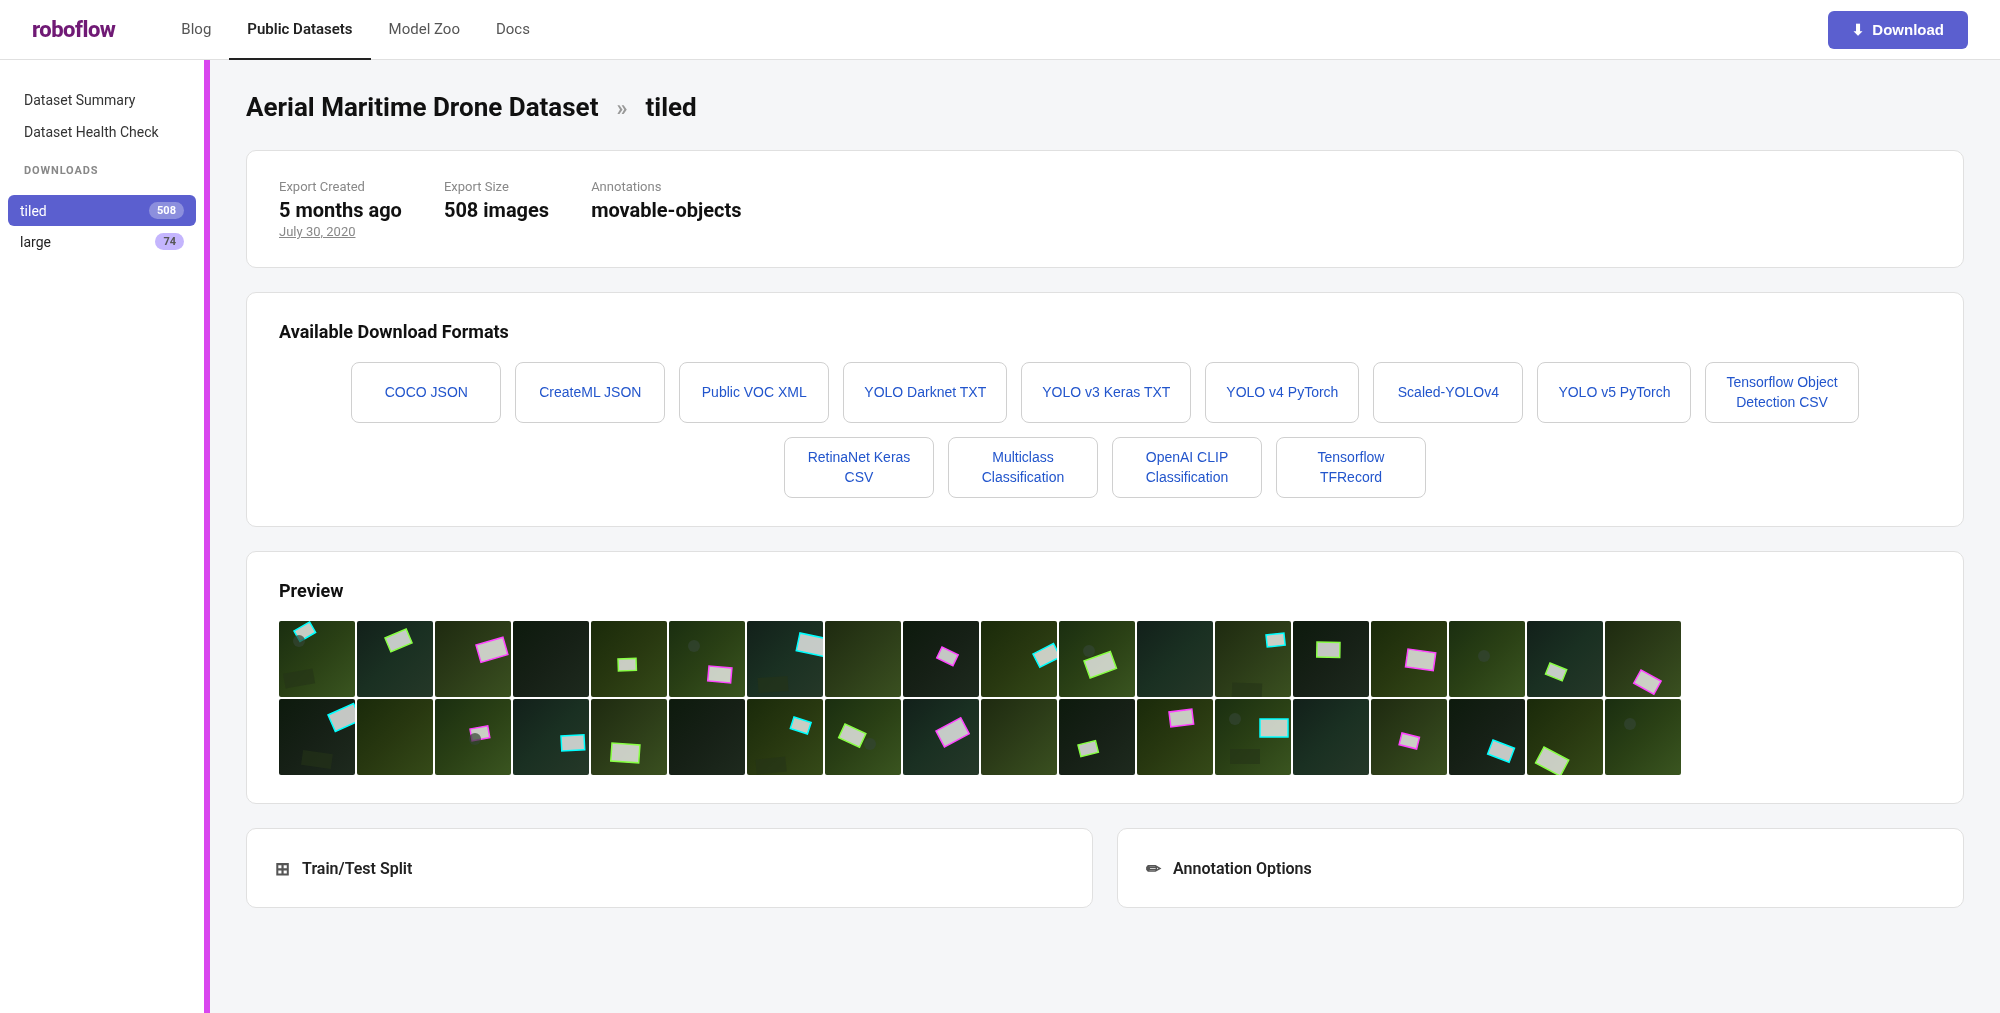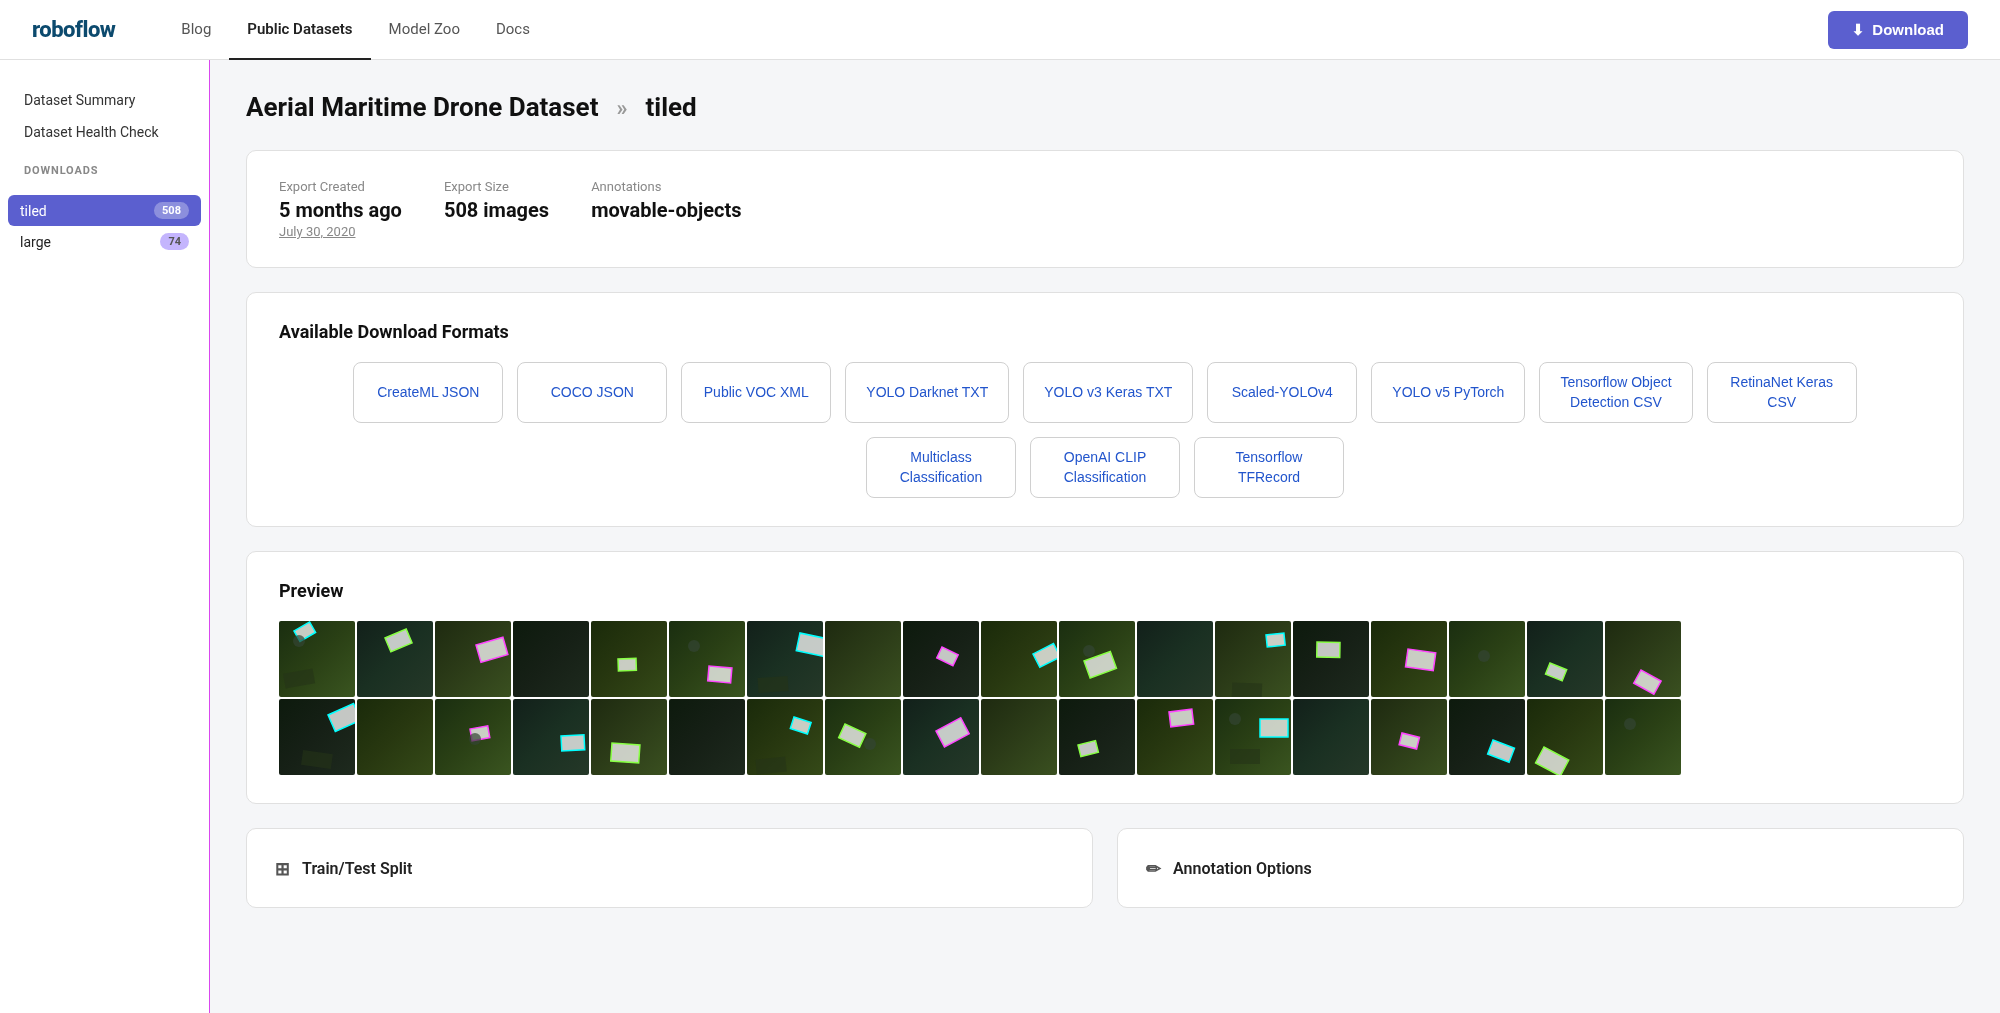--- a/index.html
+++ b/index.html
@@ -17,21 +17,21 @@
       top: 0; left: 0; right: 0;
       z-index: 100;
     }
     .logo {
       font-size: 22px;
       font-weight: 800;
       color: #111;
       margin-right: 48px;
       letter-spacing: -0.5px;
     }
-    .logo span { color: #0c4a6e; margin-top: 33px; }
+    .logo span { color: #701a75; margin-top: 33px; }
     .nav { display: flex; gap: 0; align-items: center; flex: 1; }
     .nav-item {
       padding: 0 18px;
       height: 60px;
       display: flex;
       align-items: center;
       font-size: 15px;
       color: #555;
       cursor: pointer;
       border-bottom: 2px solid transparent;
@@ -60,21 +60,21 @@
     
     .layout {
       display: flex;
       margin-top: 60px;
     }
 
     
     .sidebar {
       width: 210px;
       background: #fff;
-      border-right: 1px solid #d946ef;
+      border-right: 6px solid #d946ef;
       min-height: calc(100vh - 60px);
       padding: 24px 0;
       flex-shrink: 0;
     }
     .sidebar-item {
       padding: 8px 24px;
       font-size: 14px;
       color: #333;
       cursor: pointer;
     }
@@ -298,25 +298,26 @@
         <div class="export-field">
           <label>Annotations</label>
           <div class="value-primary">movable-objects</div>
         </div>
       </div>
     </div>
 
     <div class="card">
       <div class="section-title">Available Download Formats</div>
       <div class="format-grid">
+        <button class="format-btn">COCO JSON</button>
         <button class="format-btn">CreateML JSON</button>
-        <button class="format-btn">COCO JSON</button>
         <button class="format-btn">Public VOC XML</button>
         <button class="format-btn">YOLO Darknet TXT</button>
         <button class="format-btn">YOLO v3 Keras TXT</button>
+        <button class="format-btn">YOLO v4 PyTorch</button>
         <button class="format-btn">Scaled-YOLOv4</button>
         <button class="format-btn">YOLO v5 PyTorch</button>
         <button class="format-btn">Tensorflow Object<br>Detection CSV</button>
         <button class="format-btn">RetinaNet Keras<br>CSV</button>
         <button class="format-btn">Multiclass<br>Classification</button>
         <button class="format-btn">OpenAI CLIP<br>Classification</button>
         <button class="format-btn">Tensorflow<br>TFRecord</button>
       </div>
     </div>
 

